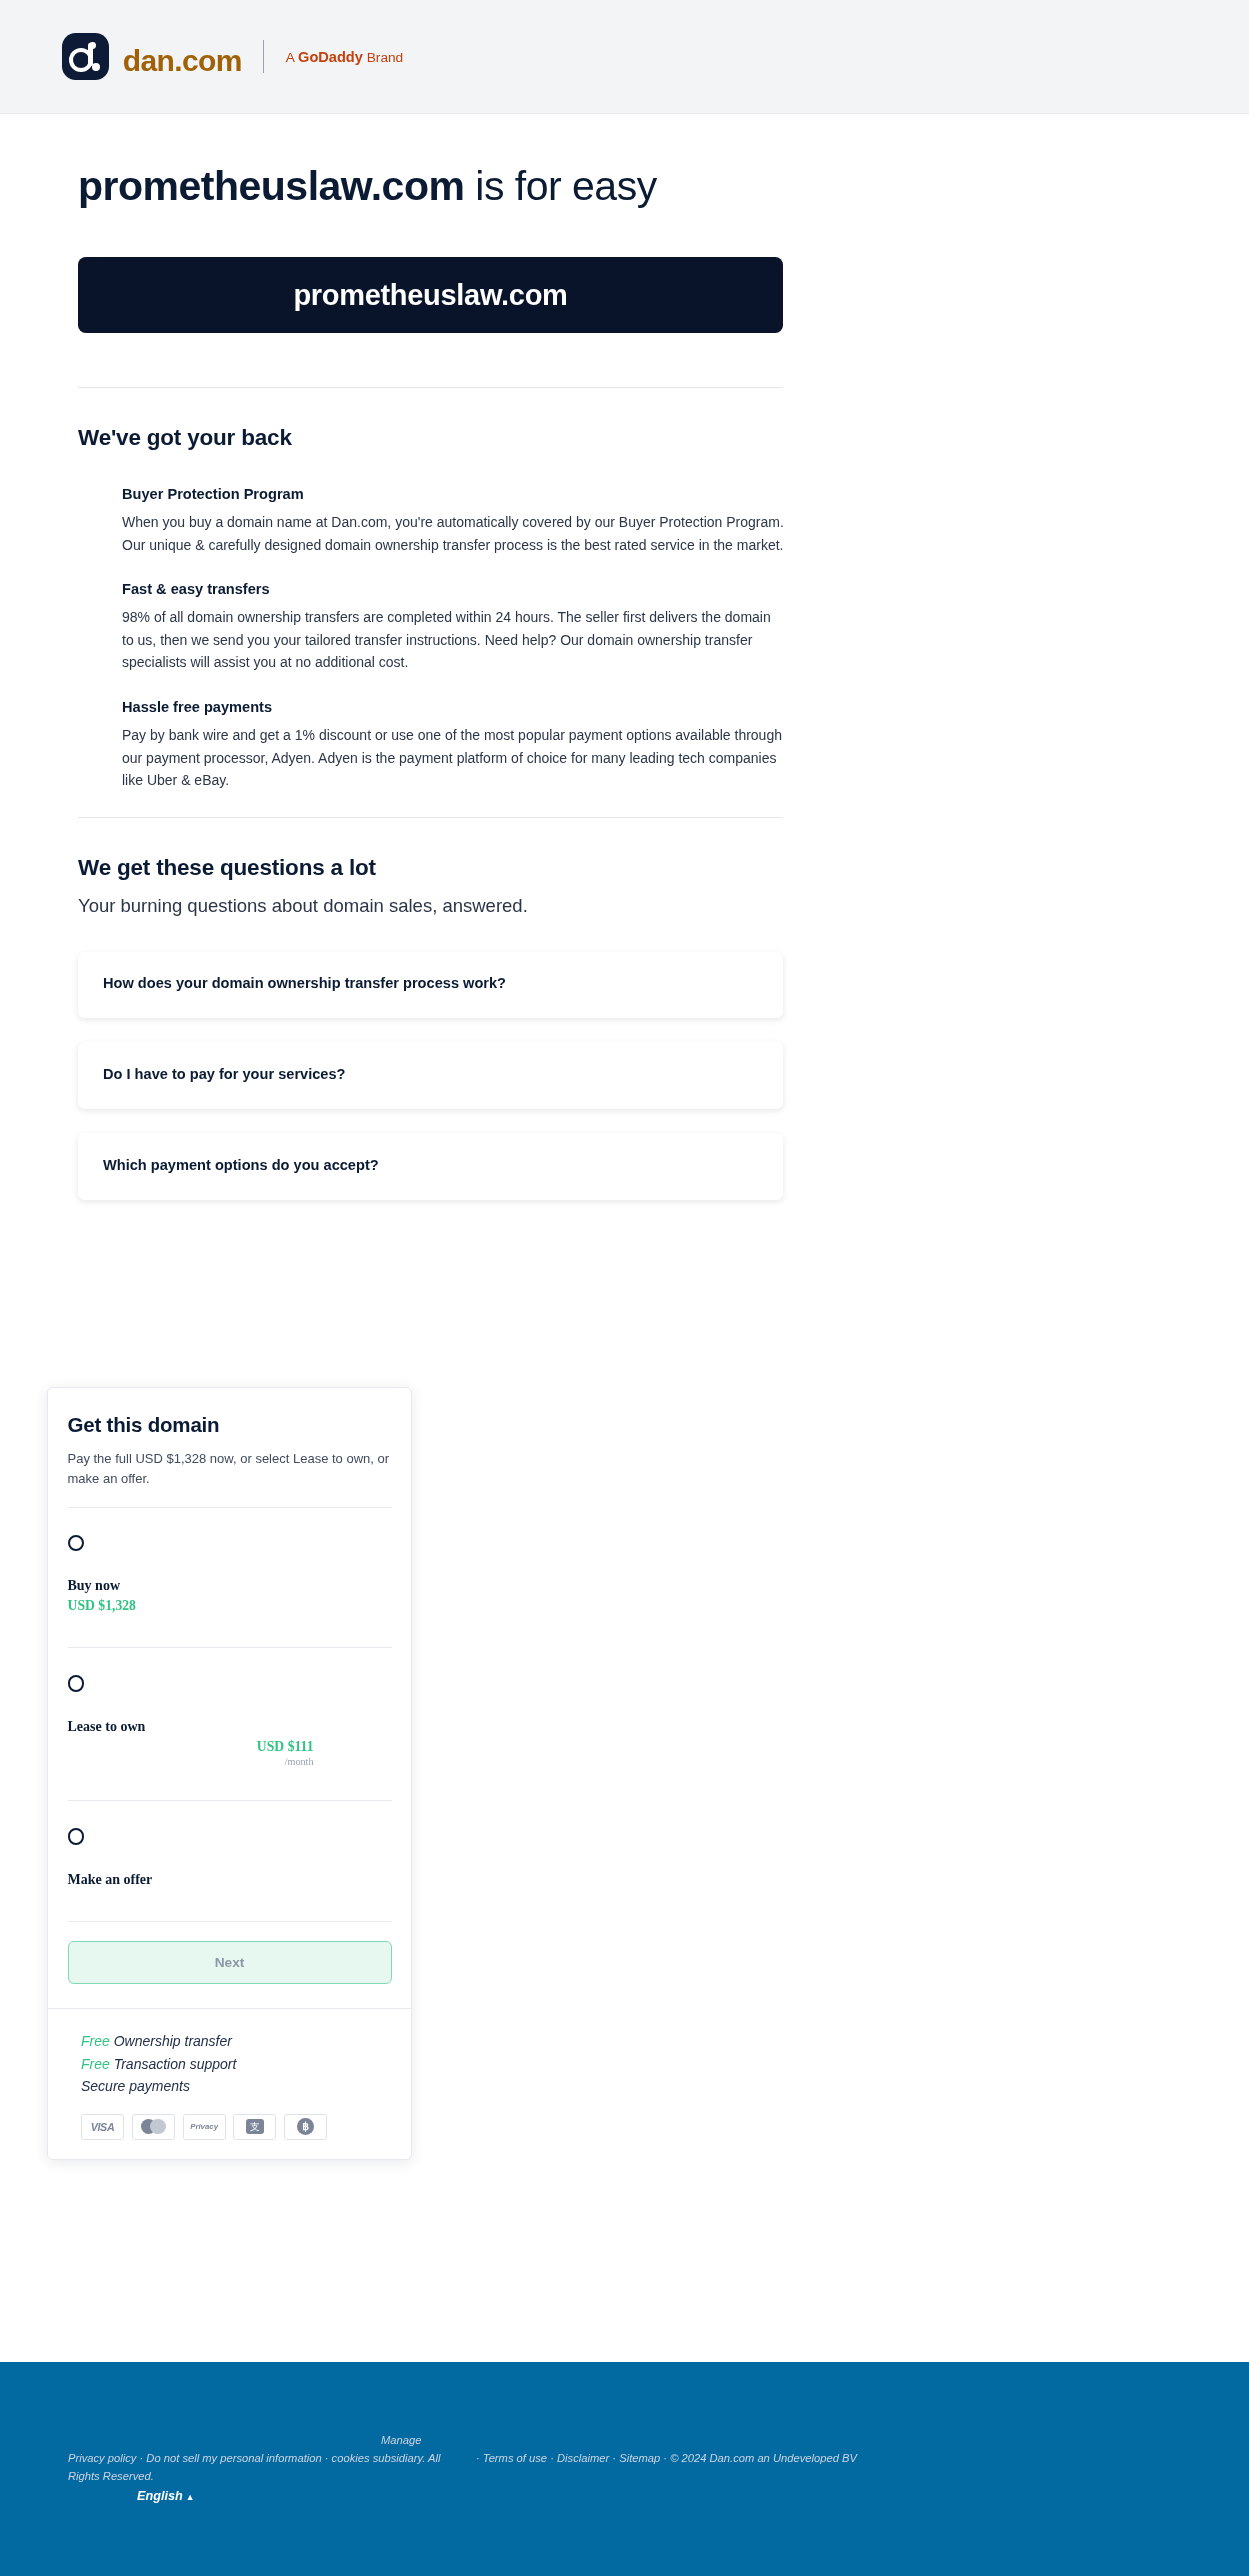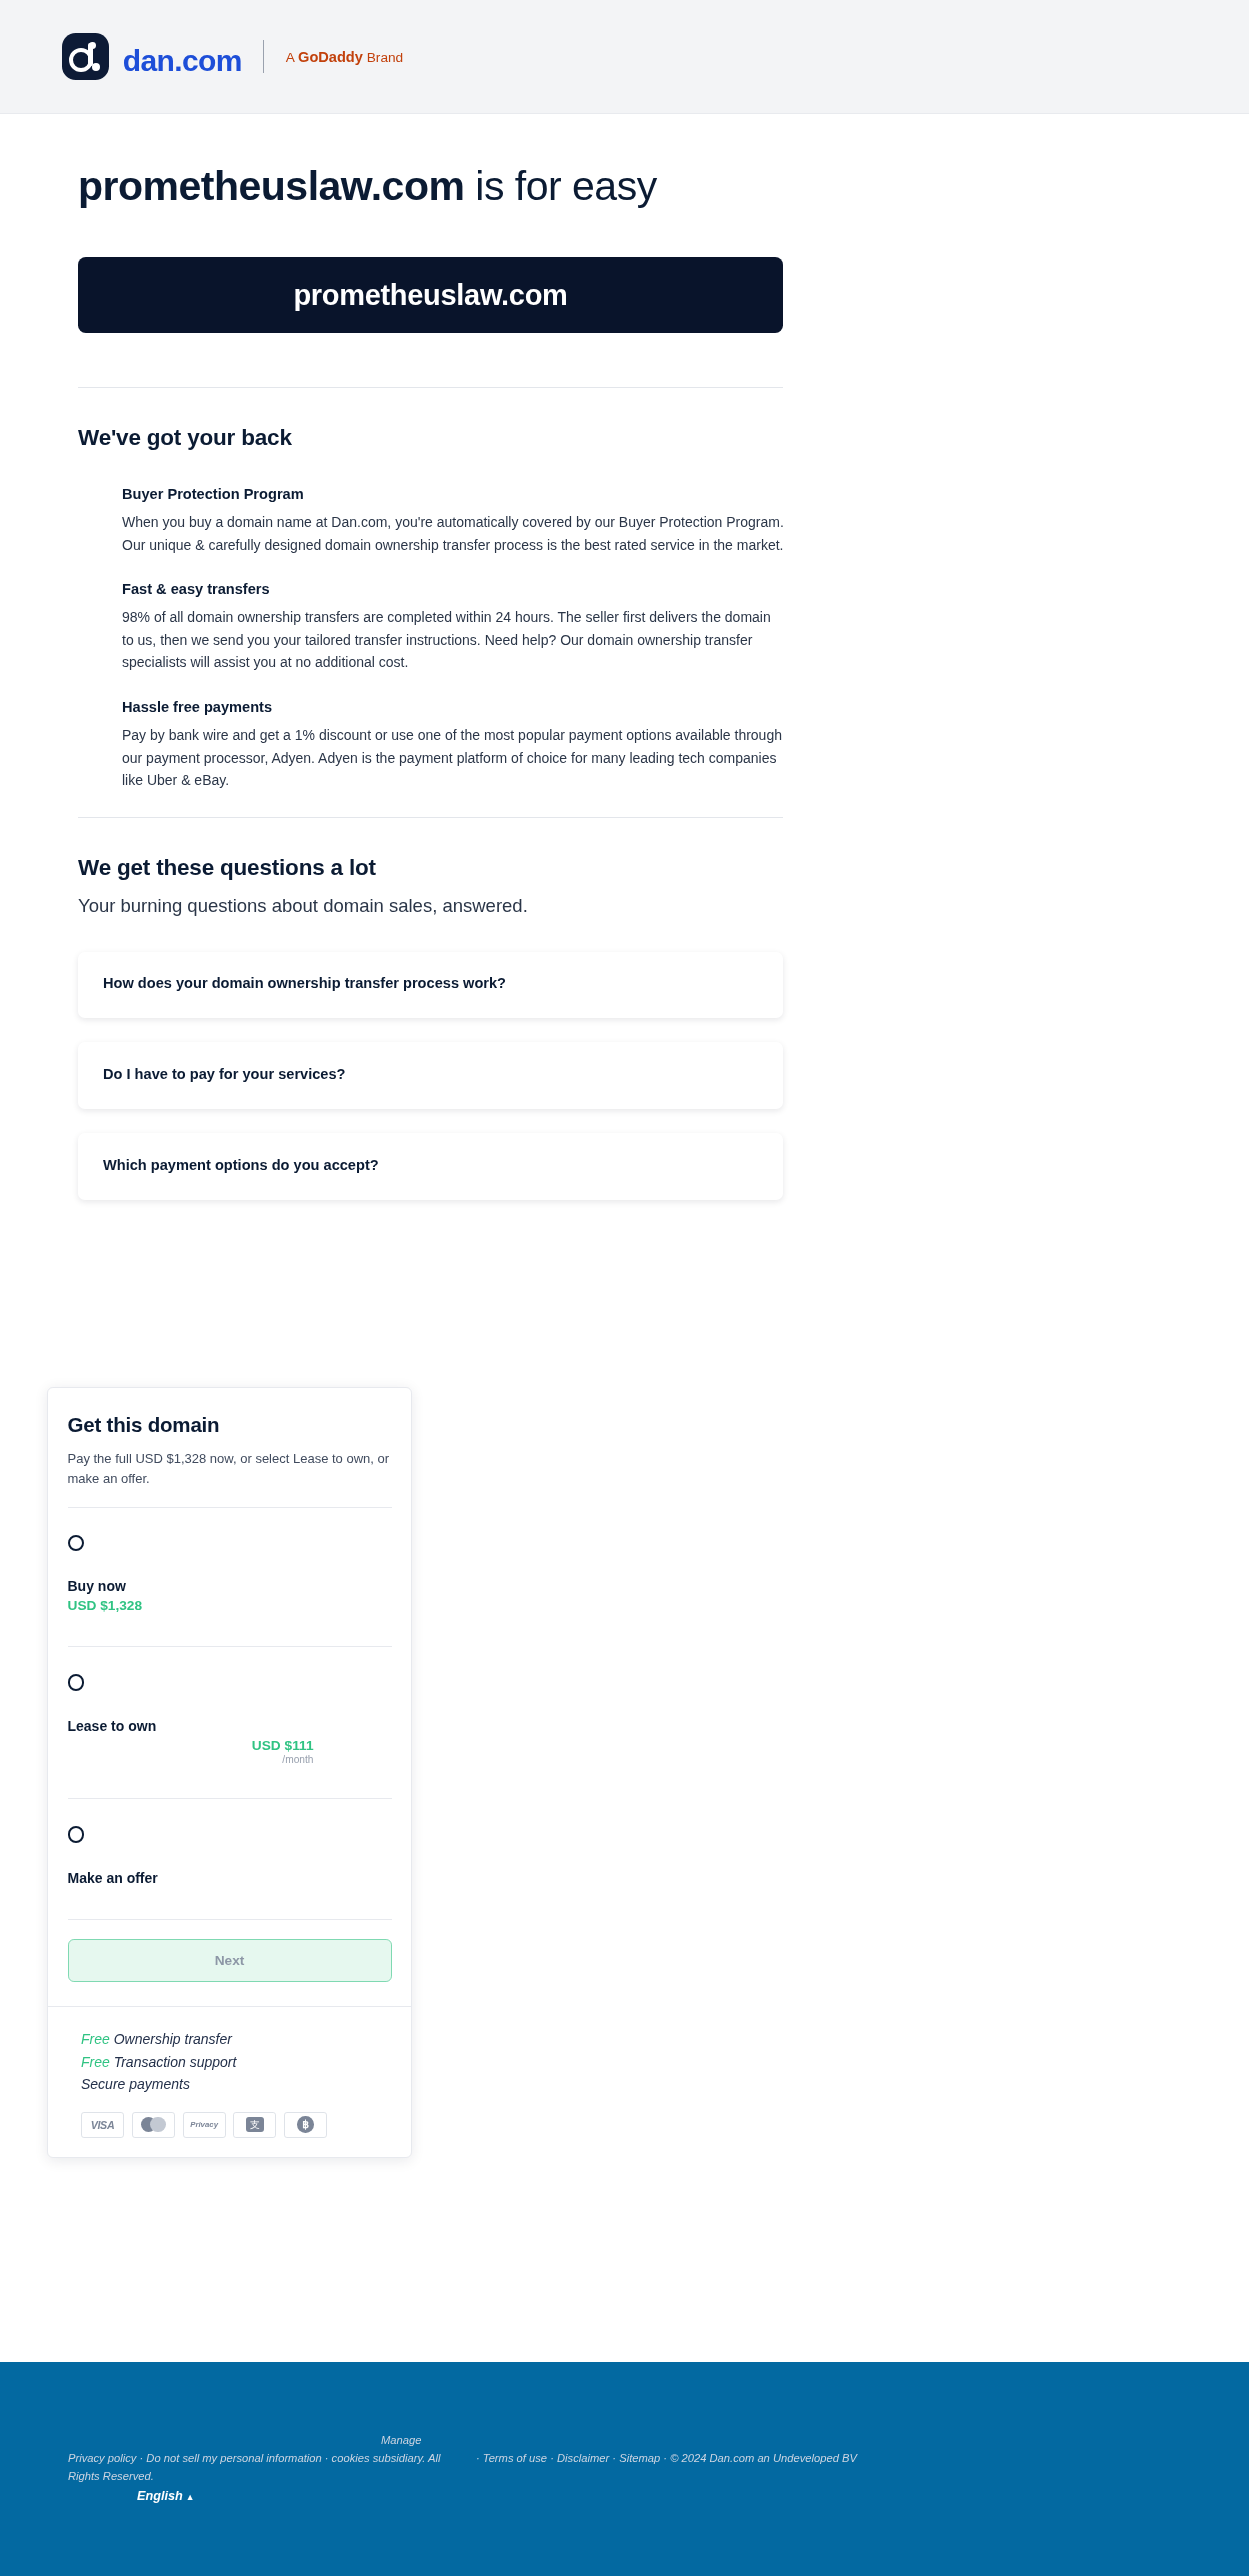--- a/index.html
+++ b/index.html
@@ -50,21 +50,21 @@
   }
   .logo-mark .dot-br {
     position: absolute;
     width: 7.8px; height: 7.8px; background: #ffffff;
     border-radius: 50%; left: 30px; top: 30px;
   }
   .logo-text {
     font-size: 30px;
     font-weight: 700;
     letter-spacing: -0.6px;
-    color: #1d4ed8;
+    color: #a16207;
     margin-left: 13.7px;
     margin-top: 8px;
   }
   .logo-divider {
     width: 1px; height: 33px; background: #9aa1ae;
     margin: 0 21.5px;
   }
   .godaddy { font-size: 13.7px; color: #c2410c; letter-spacing: 0; }
   .godaddy .gd { font-weight: 700; font-size: 14.6px; }
   .godaddy .a, .godaddy .brand { font-weight: 400; }
@@ -180,21 +180,21 @@
     color: #0b1b33;
   }
   .buy-desc {
     margin-top: 11.7px;
     font-size: 13px;
     line-height: 1.55;
     color: #404b5e;
   }
   .divider { height: 1px; background: #e7e9ee; margin: 17.6px 0 0 0; }
 
-  .option { padding: 27px 0 15.6px 0; }
+  .option { padding: 27px 0 15.6px 0; font-family: Liberation Serif, serif; }
   .radio {
     width: 16.6px; height: 16.6px;
     border: 2px solid #0b1b33;
     border-radius: 50%;
     background: #fff;
   }
   .opt-label {
     margin-top: 27px;
     font-size: 14px;
     font-weight: 800;

